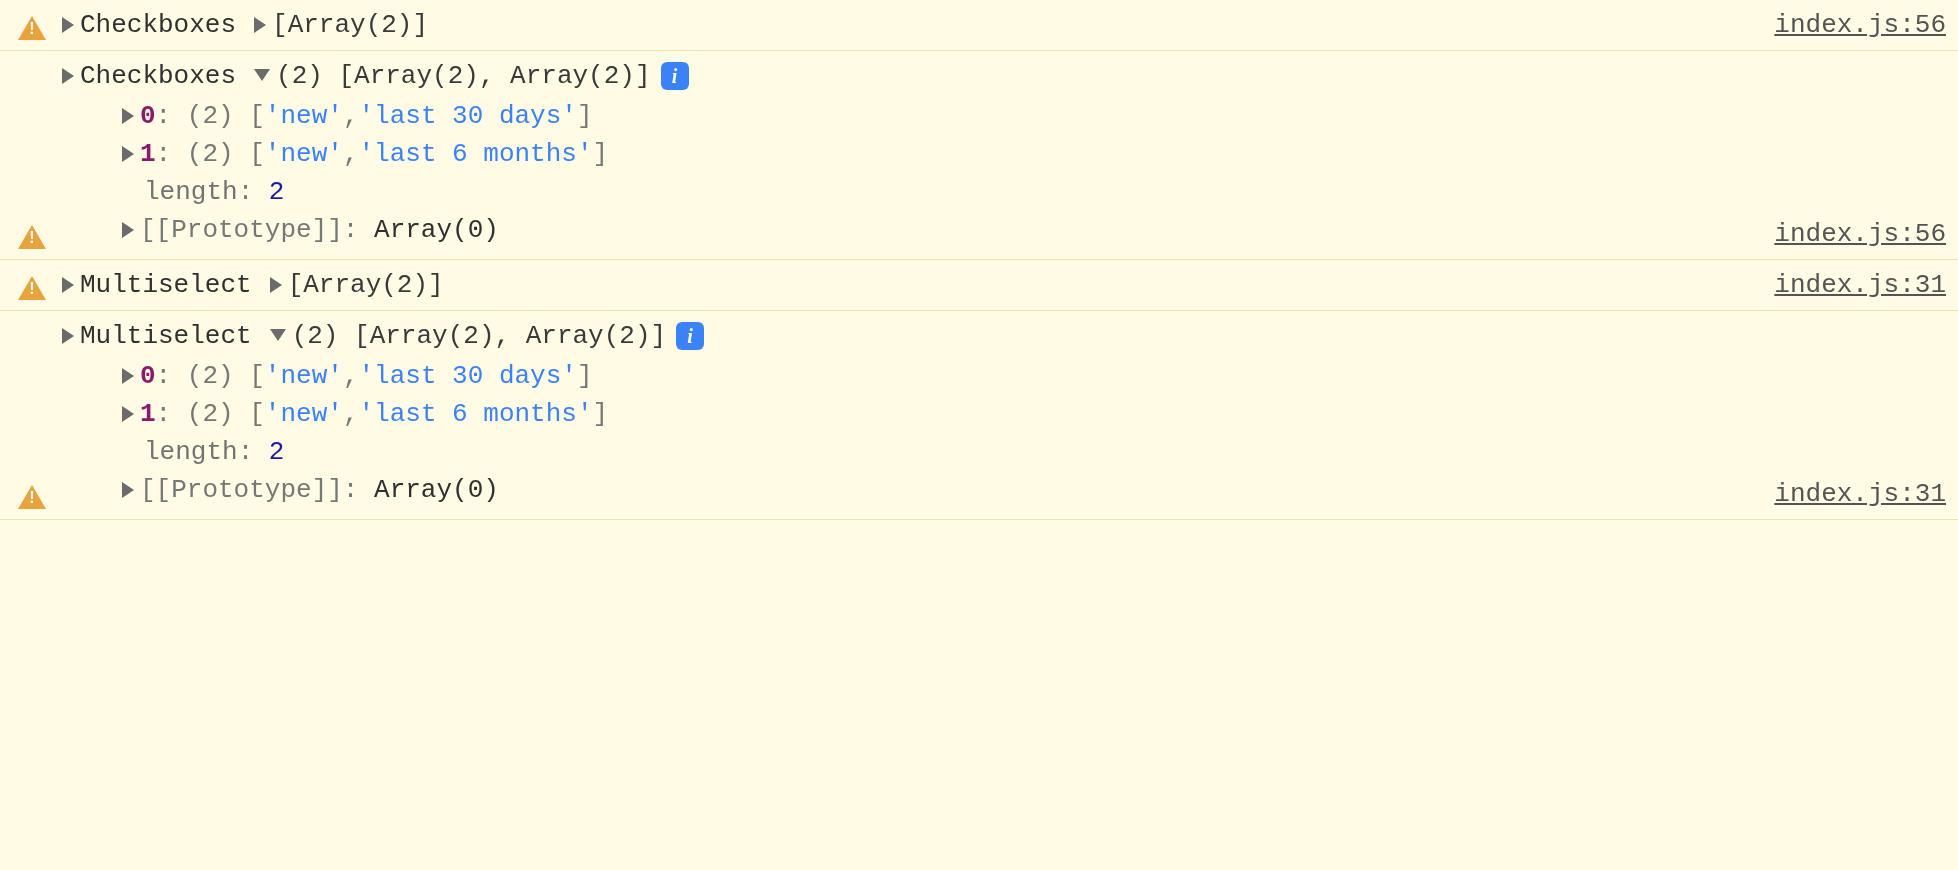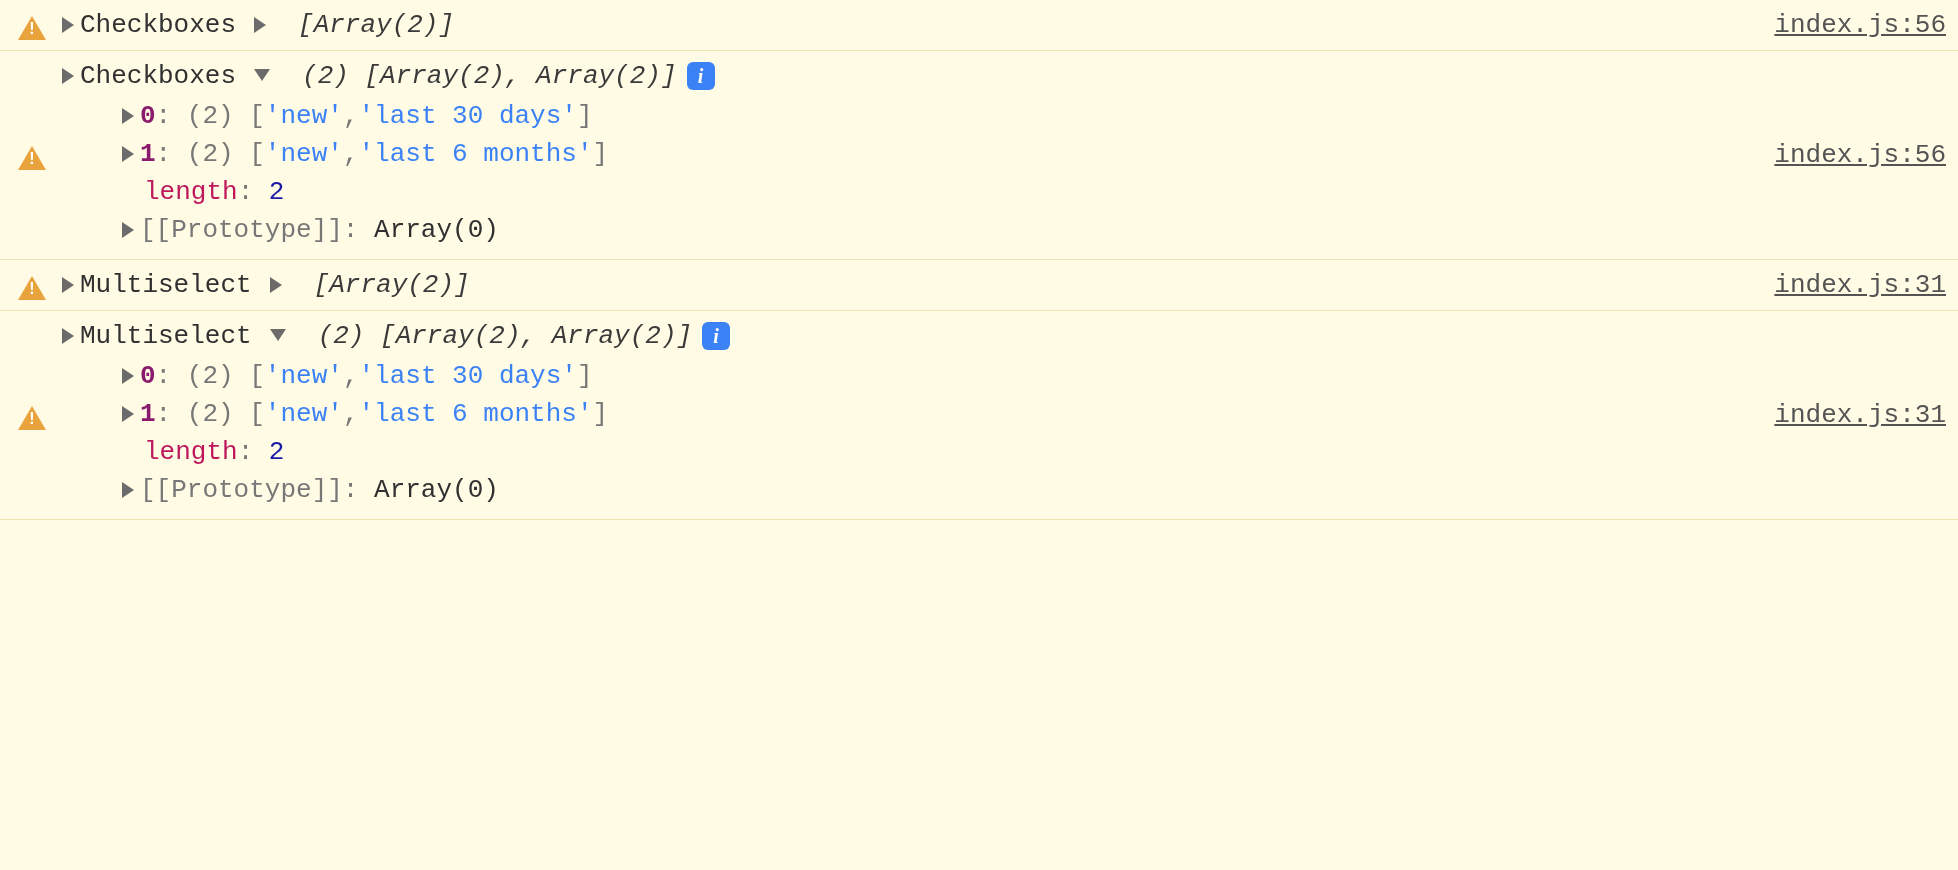--- a/index.html
+++ b/index.html
@@ -9,21 +9,21 @@
     font-family: Menlo, Monaco, "Courier New", monospace;
     font-size: 26px;
     background: #fffbe5;
     color: #303030;
   }
   .row {
     border-top: 1px solid #f0e5b0;
     border-bottom: 1px solid #f0e5b0;
     padding: 10px 12px 10px 18px;
     display: flex;
-    align-items: center;
+    align-items: flex-end;
     background: #fffbe5;
     margin-top: -1px;
   }
   .warn-icon {
     flex: 0 0 auto;
     width: 0; height: 0;
     border-left: 14px solid transparent;
     border-right: 14px solid transparent;
     border-bottom: 24px solid #e8a33d;
     position: relative;
@@ -55,21 +55,21 @@
     border-bottom: 8px solid transparent;
     border-left: 12px solid #6b6b6b;
   }
   .tri-down {
     border-left: 8px solid transparent;
     border-right: 8px solid transparent;
     border-top: 12px solid #6b6b6b;
     margin-bottom: 2px;
   }
   .label { color: #303030; margin-right: 18px; }
-  .ital { font-style: italic; color: #3a3a3a; margin-left: 26px; }
+  .ital { color: #3a3a3a; }
   .info-badge {
     display: inline-flex;
     align-items: center;
     justify-content: center;
     width: 28px; height: 28px;
     background: #3b82f6;
     color: #ffffff;
     border-radius: 6px;
     font-family: Georgia, 'Times New Roman', serif;
     font-style: italic;
@@ -92,21 +92,21 @@
   }
   .child-line {
     padding: 4px 0 4px 60px;
     display: flex;
     align-items: center;
     flex-wrap: wrap;
   }
   .idx { color: #8a1a6b; font-weight: 600; }
   .dim { color: #777; }
   .str { color: #3b82f6; }
-  .prop { color: #be185d; }
+  .prop { color: #737373; }
   .num { color: #1a1aa6; }
 </style>
 </head>
 <body>
 
 <div class="row">
   <span class="warn-icon"></span>
   <div class="msg">
     <div class="line1">
       <span class="tri tri-right"></span>

